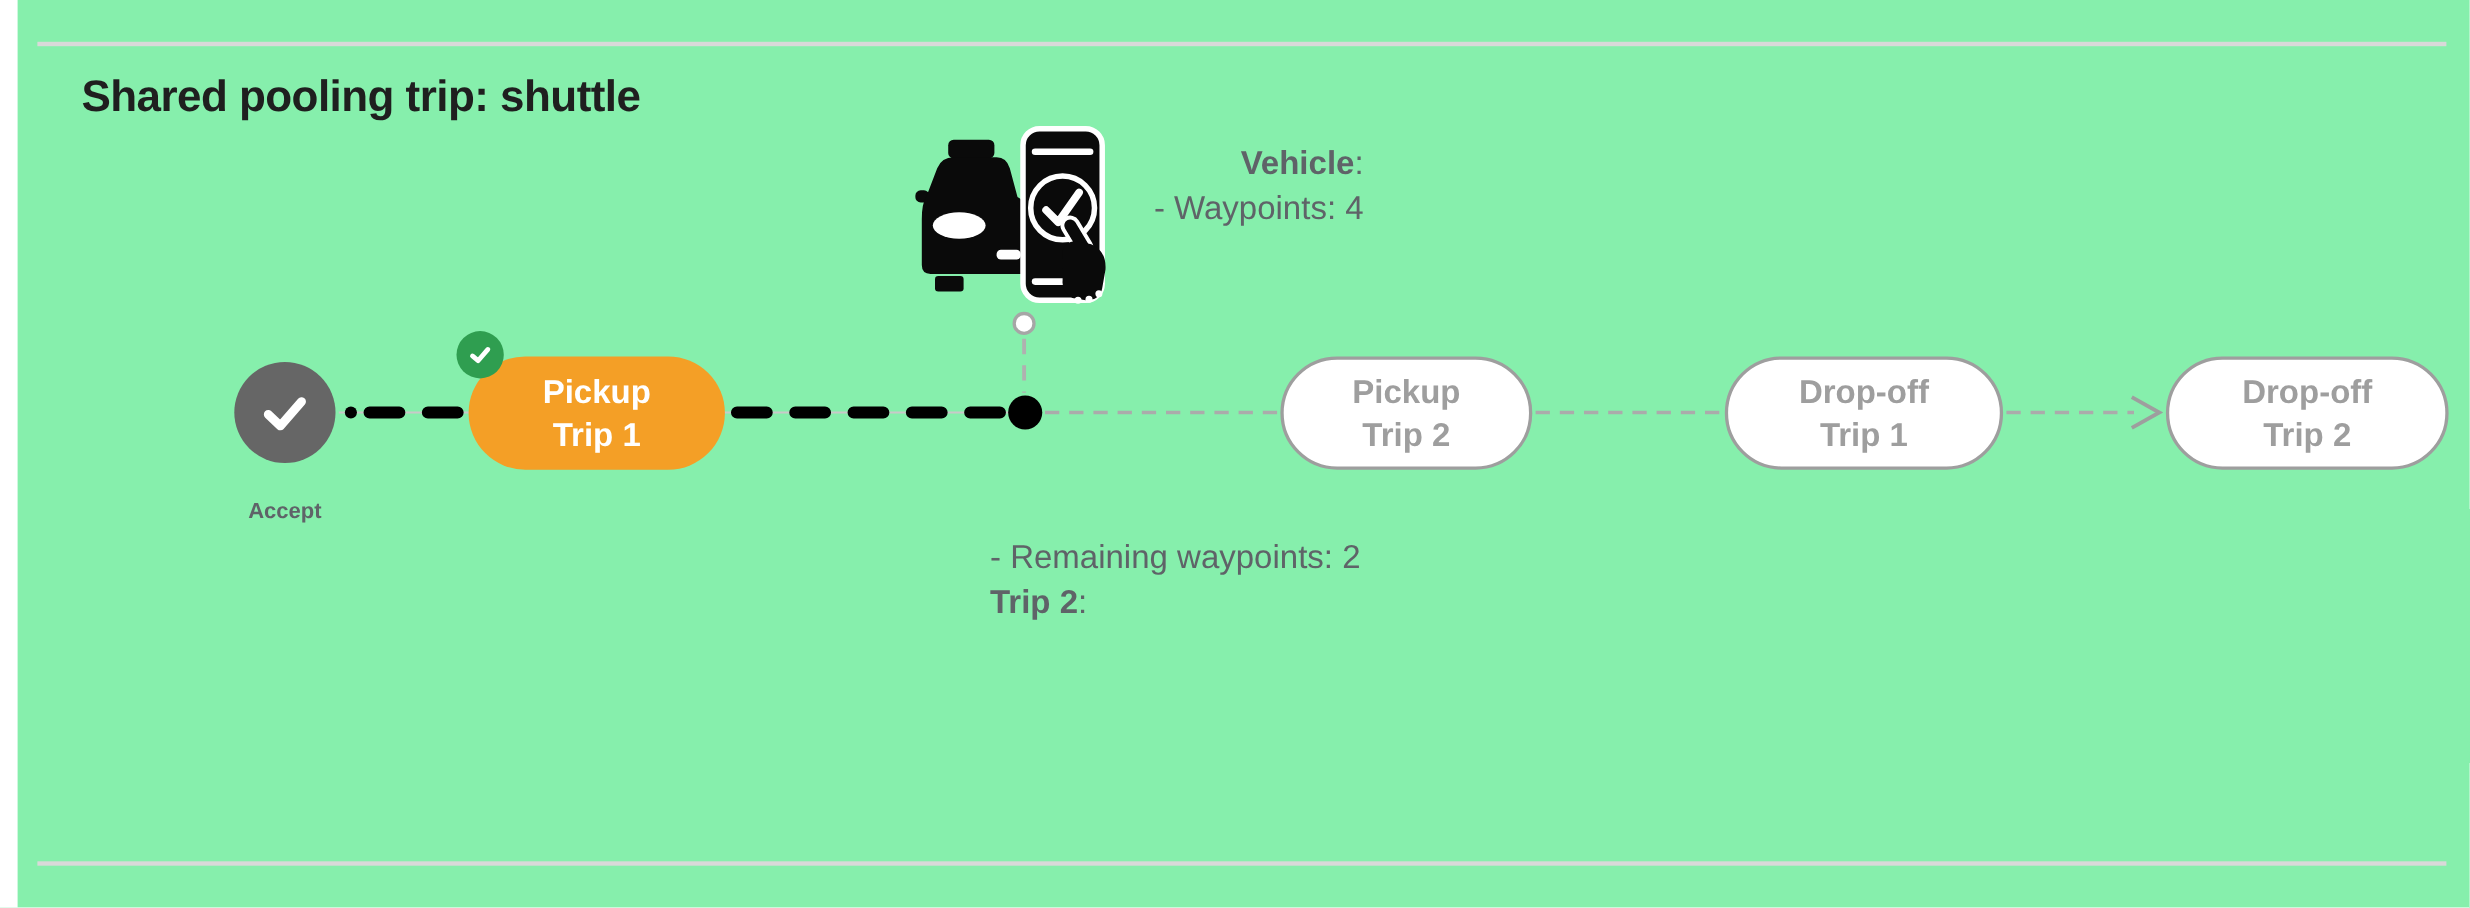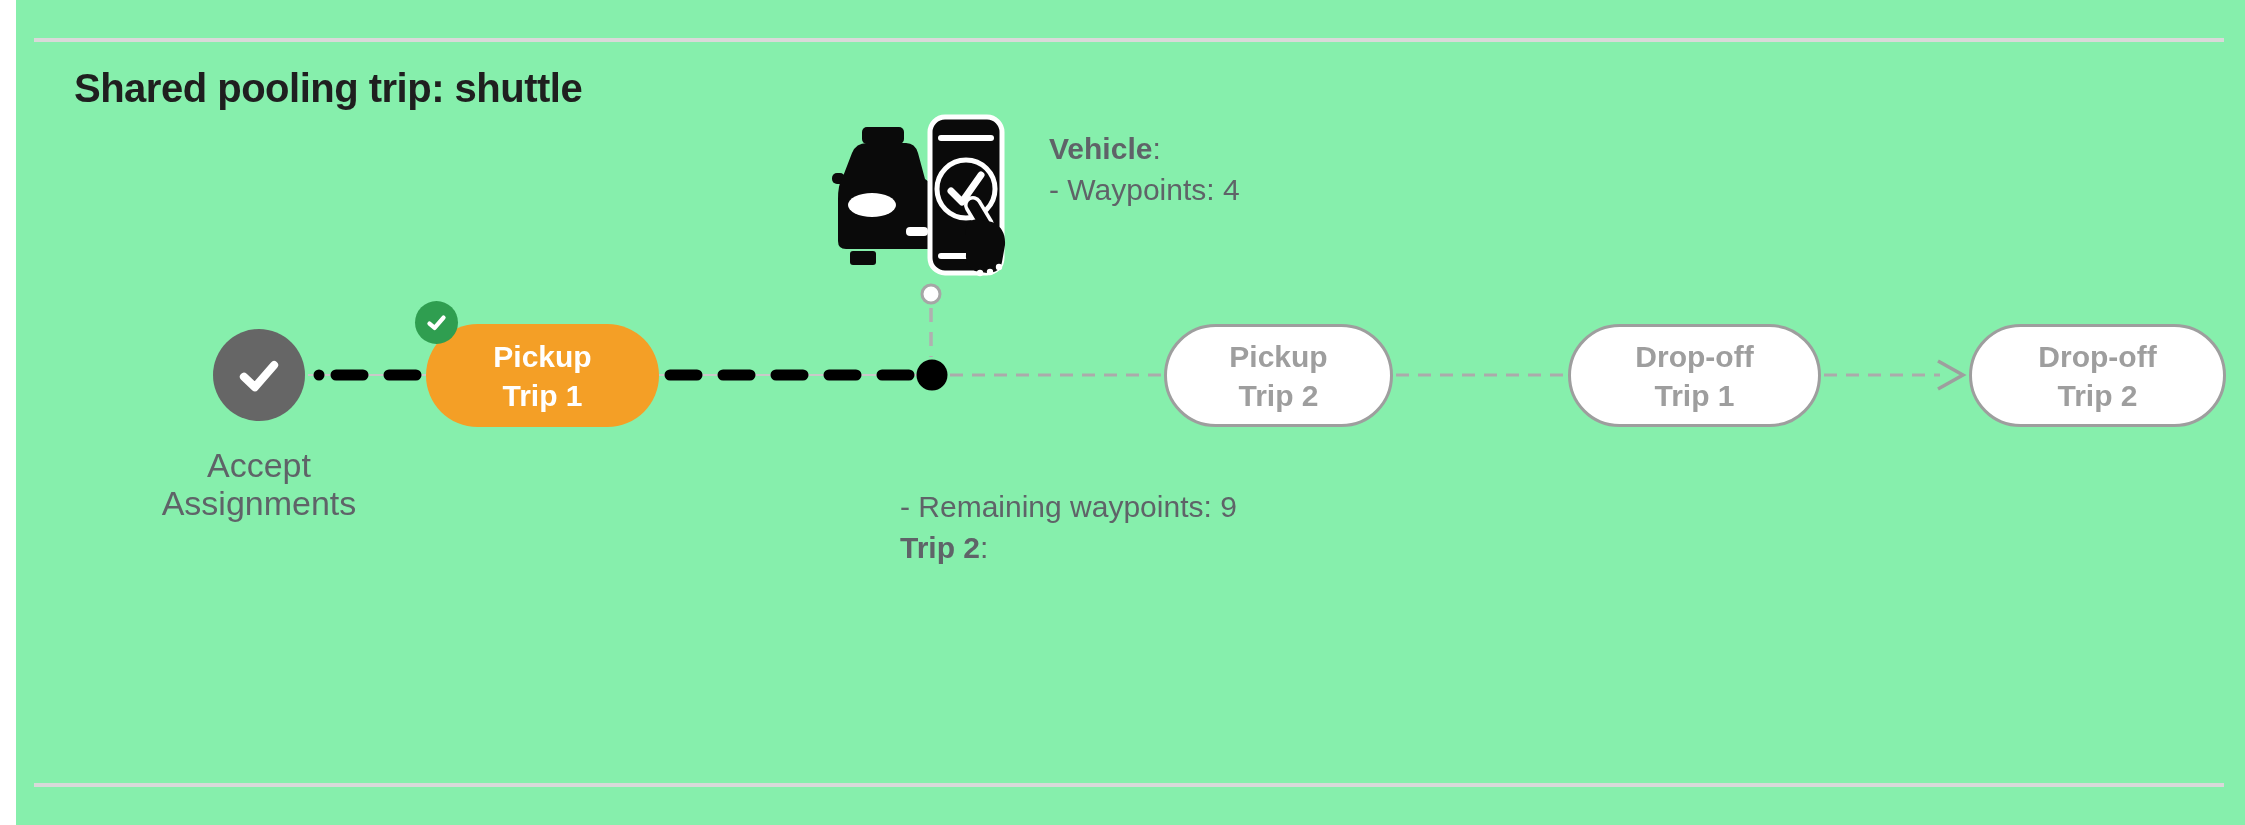--- a/index.html
+++ b/index.html
@@ -46,23 +46,24 @@
     width: 92px; height: 92px;
     border-radius: 50%;
     background: #666666;
     display: flex; align-items: center; justify-content: center;
   }
   .node-label {
     position: absolute;
     left: 103px; top: 446px;
     width: 280px;
     text-align: center;
-    font-size: 34px;
+    font-size: 20px;
     line-height: 38px;
     color: #5f6368;
+    font-weight: bold;
   }
 
   
   .pill {
     position: absolute;
     top: 324px;
     height: 103px;
     border-radius: 52px;
     box-sizing: border-box;
     display: flex;
@@ -106,21 +107,21 @@
   }
 
   .info-block {
     position: absolute;
     color: #5f6368;
     font-size: 30px;
     line-height: 41px;
   }
   .info-block .heading { font-weight: bold; }
   .info-line { white-space: pre; }
-  .vehicle-info { left: 1033px; top: 128px; }
+  .vehicle-info { left: 1033px; top: 128px; text-align: right; }
   .trip-info    { left: 884px;  top: 486px; }
 </style>
 </head>
 <body>
 
 <div class="canvas">
 
   <div class="divider top"></div>
   <div class="divider bottom"></div>
 
@@ -147,21 +148,20 @@
     <line x1="915" y1="308" x2="915" y2="357" stroke="#b0b0b0" stroke-width="3.5" stroke-dasharray="14 10"></line>
   </svg>
 
   <div class="node-circle">
     <svg width="58" height="58" viewBox="0 0 100 100">
       <polyline points="24,53 43,71 76,33" fill="none" stroke="#ffffff" stroke-width="14" stroke-linecap="round" stroke-linejoin="round"></polyline>
     </svg>
   </div>
   <div class="node-label">
     <div>Accept</div>
-    <div>Assignments</div>
   </div>
 
   <div class="pill pill-1 current">
     <div>Pickup</div>
     <div>Trip 1</div>
   </div>
 
   <div class="badge">
     <svg width="27" height="27" viewBox="0 0 100 100">
       <polyline points="24,54 43,70 76,32" fill="none" stroke="#ffffff" stroke-width="16" stroke-linecap="round" stroke-linejoin="round"></polyline>
@@ -204,17 +204,17 @@
     <circle cx="158" cy="157" r="3.2" fill="#ffffff"></circle>
     <circle cx="167" cy="152" r="3.2" fill="#ffffff"></circle>
   </svg>
 
   <div class="info-block vehicle-info">
     <div><span class="heading">Vehicle</span><span>:</span></div>
     <div class="info-line">- Waypoints: 4</div>
   </div>
 
   <div class="info-block trip-info">
-    <div class="info-line">- Remaining waypoints: 9</div>
+    <div class="info-line">- Remaining waypoints: 2</div>
     <div><span class="heading">Trip 2</span><span>:</span></div>
   </div>
 
 </div>
 
 </body></html>

